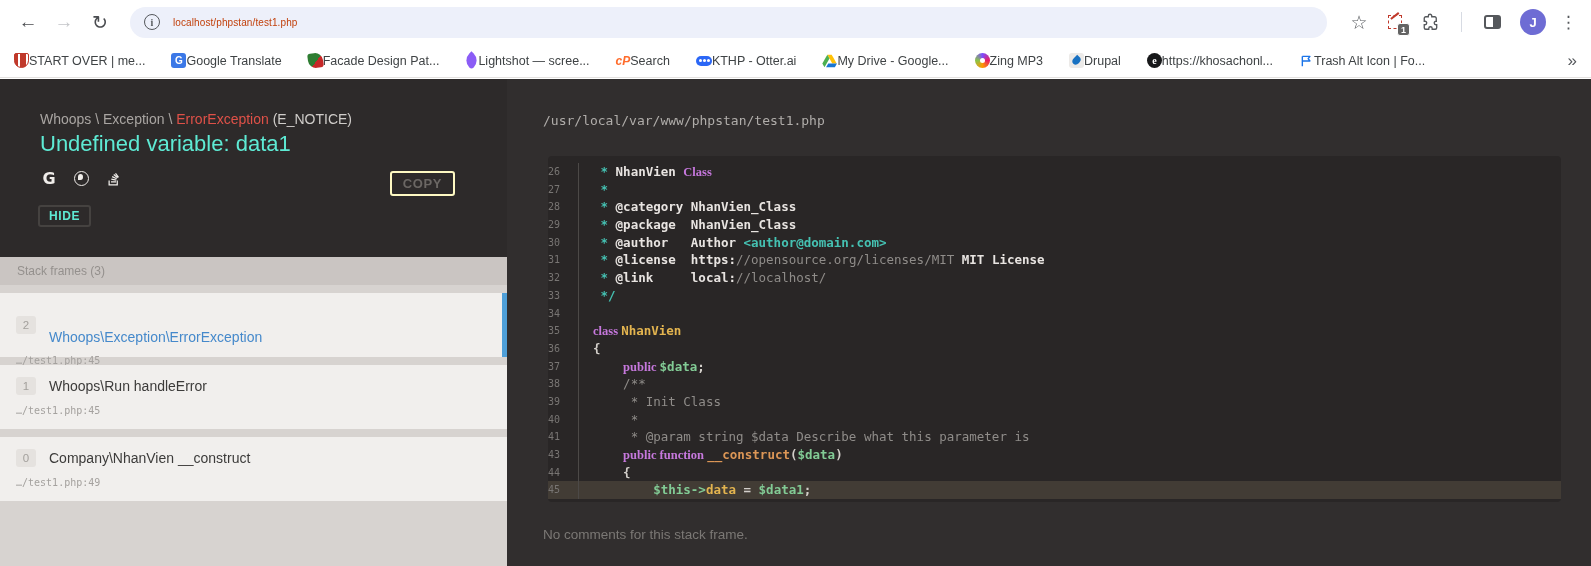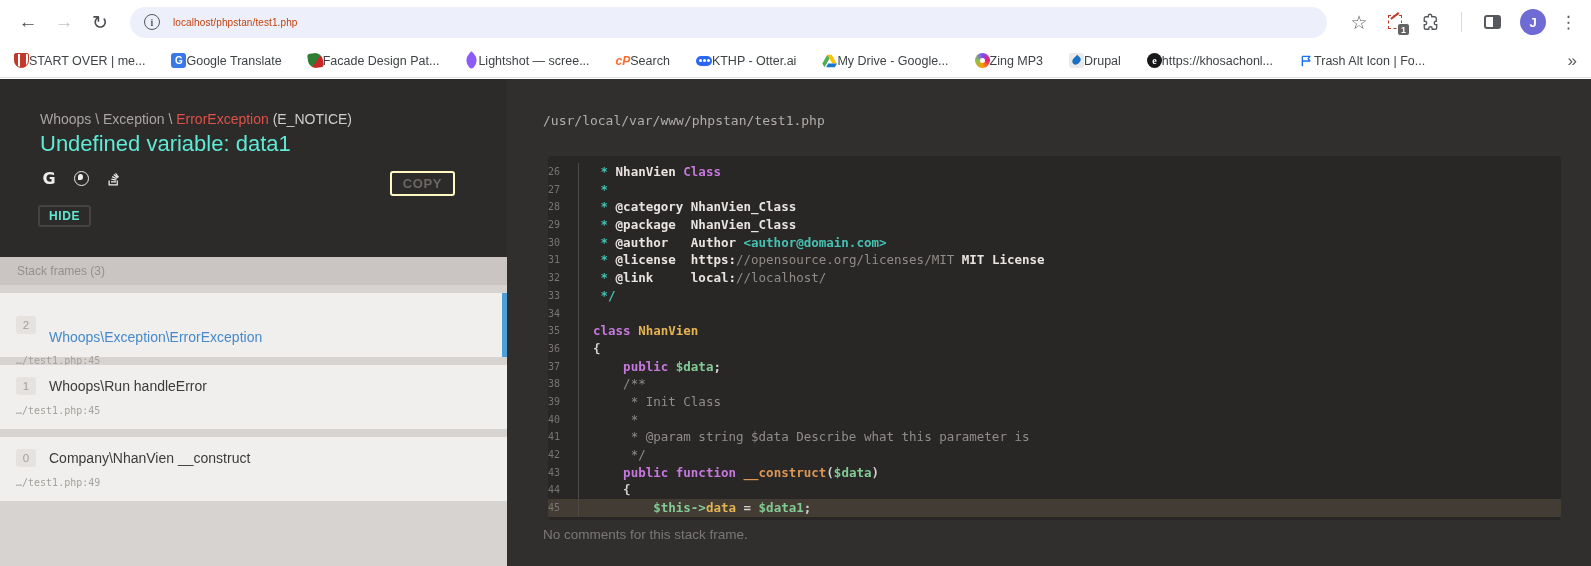--- a/index.html
+++ b/index.html
@@ -76,21 +76,21 @@
   .right-panel { position:absolute; top:0; left:507px; right:0; height:100%; background:#312e2e; }
   .file-path { position:absolute; left:36px; top:34px; font-family:"DejaVu Sans Mono", monospace; font-size:13px; color:#b0adaa; }
   .code-block { position:absolute; left:41px; top:77px; width:1013px; border-radius:4px; background:#292626; padding:7px 0 3px 0; }
   .code-row { height:17.7px; line-height:17.7px; white-space:pre; font-family:"DejaVu Sans Mono", monospace; font-size:12.5px; font-weight:600; }
   .code-row.hl { background:#423c35; }
   .ln { display:inline-block; width:30px; text-align:left; padding-right:8px; color:#787573; font-size:10px; font-weight:400; vertical-align:top; }
   .lc { display:inline-block; border-left:1px solid #4c4947; padding-left:14px; min-width:8px; height:17.7px; vertical-align:top; }
   .s-t  { color:#45c1b2; }
   .s-w  { color:#e8e4e1; }
   .s-g  { color:#8f8c89; font-weight:400; }
-  .s-p  { color:#c678dd; }
+  .s-p  { color:#c678dd;font-family:Liberation Serif, serif; }
   .s-y  { color:#e3b44f; }
   .s-gr { color:#82cb95; }
   .s-o  { color:#dc9656; }
   .s-pl { color:#d3cfca; }
   .no-comments { position:absolute; left:36px; top:448px; font-size:13.5px; color:#7b7875; }
 </style>
 </head>
 <body>
 
 <div class="stage">
@@ -249,21 +249,20 @@
           <div class="code-row"><span class="ln">32</span><span class="lc"><span class="s-t"> * </span><span class="s-w">@link     local:</span><span class="s-g">//localhost/</span></span></div>
           <div class="code-row"><span class="ln">33</span><span class="lc"><span class="s-t"> */</span></span></div>
           <div class="code-row"><span class="ln">34</span><span class="lc"></span></div>
           <div class="code-row"><span class="ln">35</span><span class="lc"><span class="s-p">class </span><span class="s-y">NhanVien</span></span></div>
           <div class="code-row"><span class="ln">36</span><span class="lc"><span class="s-pl">{</span></span></div>
           <div class="code-row"><span class="ln">37</span><span class="lc"><span class="s-pl">    </span><span class="s-p">public </span><span class="s-gr">$data</span><span class="s-pl">;</span></span></div>
           <div class="code-row"><span class="ln">38</span><span class="lc"><span class="s-g">    /**</span></span></div>
           <div class="code-row"><span class="ln">39</span><span class="lc"><span class="s-g">     * Init Class</span></span></div>
           <div class="code-row"><span class="ln">40</span><span class="lc"><span class="s-g">     *</span></span></div>
           <div class="code-row"><span class="ln">41</span><span class="lc"><span class="s-g">     * @param string $data Describe what this parameter is</span></span></div>
-          <div class="code-row"><span class="ln">42</span><span class="lc"><span class="s-g">     */</span></span></div>
           <div class="code-row"><span class="ln">43</span><span class="lc"><span class="s-pl">    </span><span class="s-p">public function </span><span class="s-o">__construct</span><span class="s-pl">(</span><span class="s-gr">$data</span><span class="s-pl">)</span></span></div>
           <div class="code-row"><span class="ln">44</span><span class="lc"><span class="s-pl">    {</span></span></div>
           <div class="code-row hl"><span class="ln">45</span><span class="lc"><span class="s-pl">        </span><span class="s-gr">$this-&gt;</span><span class="s-y">data</span><span class="s-pl"> = </span><span class="s-gr">$data1</span><span class="s-pl">;</span></span></div>
         </div>
       <div class="no-comments">No comments for this stack frame.</div>
     </div>
 
   </div>
 </div>
 

